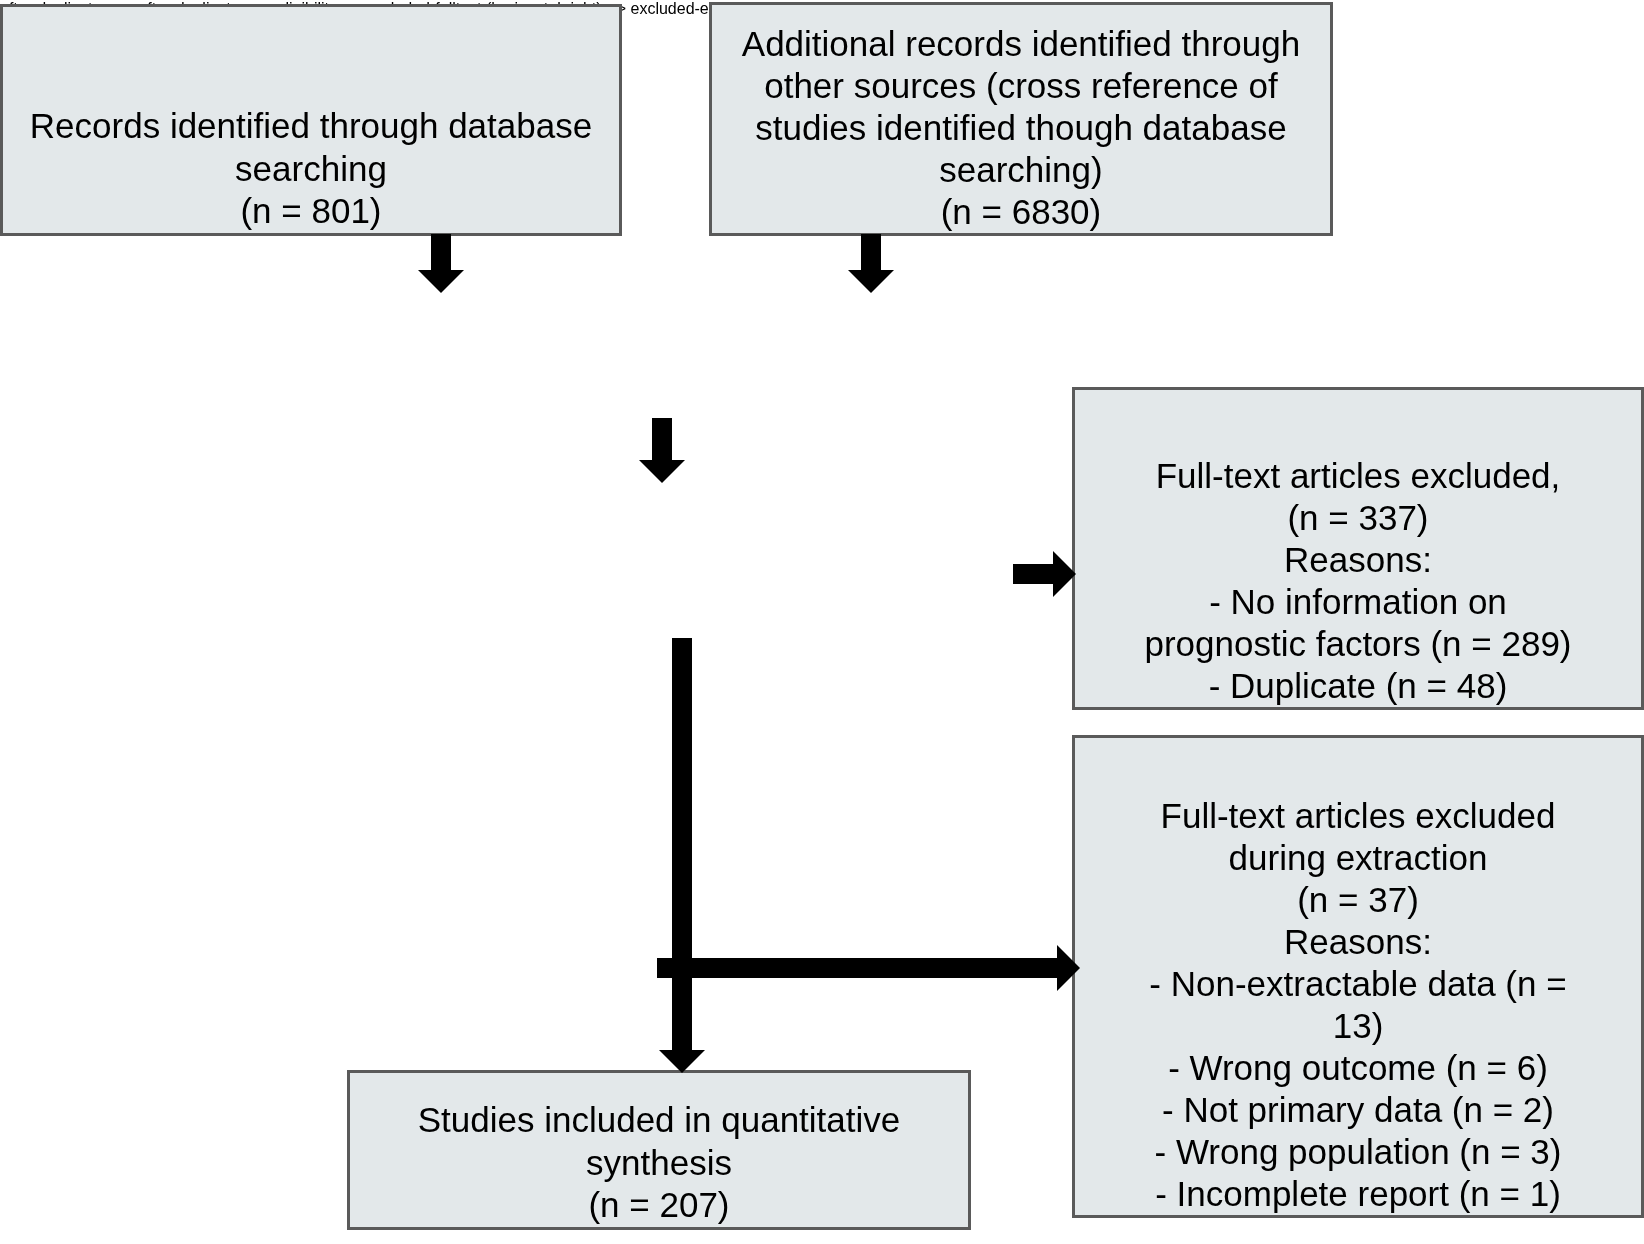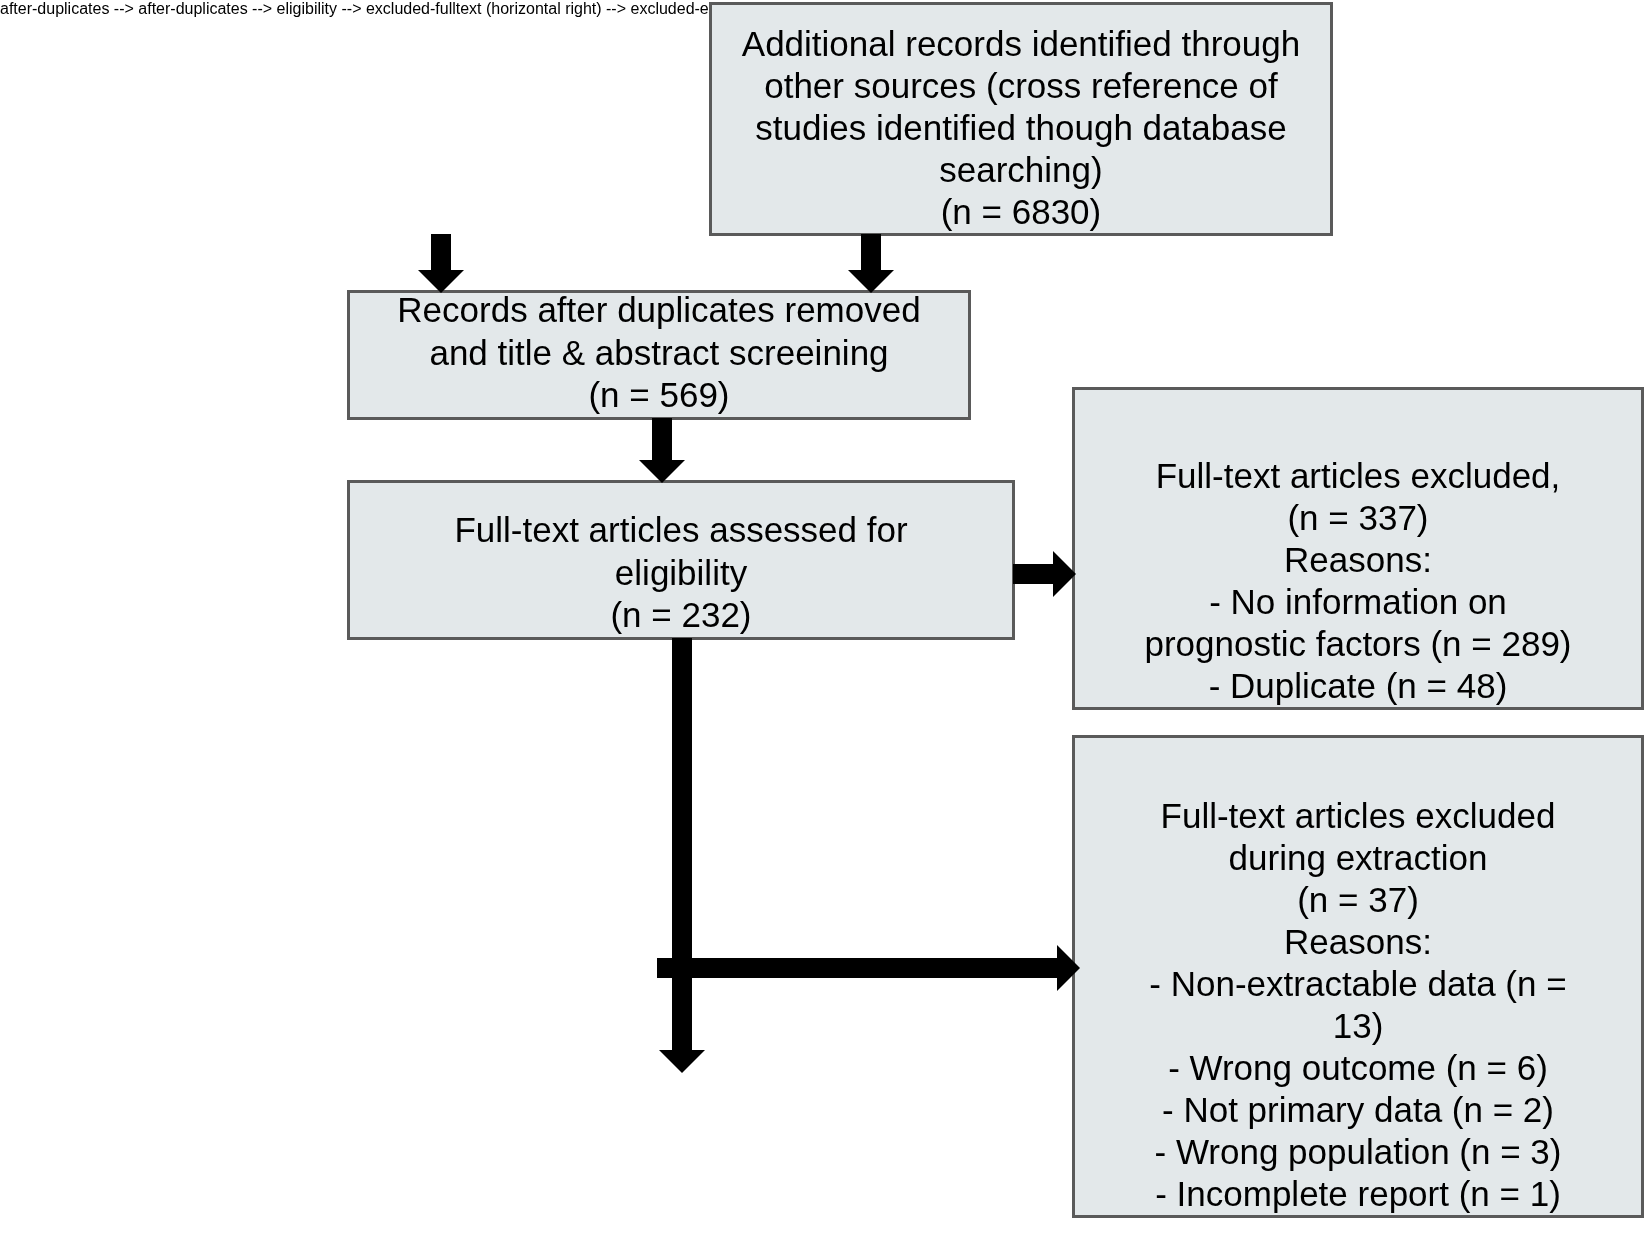--- a/index.html
+++ b/index.html
@@ -42,40 +42,35 @@
     display: block;
     overflow: visible;
   }
 </style>
 </head>
 <body>
 
 <div id="canvas">
 
   
+  <div class="node" style="left:0px; top:4px; width:622px; height:232px;">
+    <div class="node-text">Records identified through database
+searching
+(n = 801)</div>
+  </div>
 
   <div class="node" style="left:709px; top:2px; width:624px; height:234px;">
     <div class="node-text tight">Additional records identified through
 other sources (cross reference of
 studies identified though database
 searching)
 (n = 6830)</div>
   </div>
 
-  <div class="node" style="left:347px; top:290px; width:624px; height:130px;">
-    <div class="node-text">Records after duplicates removed
-and title &amp; abstract screeining
-(n = 569)</div>
-  </div>
 
-  <div class="node" style="left:347px; top:480px; width:668px; height:160px;">
-    <div class="node-text">Full-text articles assessed for
-eligibility
-(n =  232)</div>
-  </div>
 
   <div class="node" style="left:1072px; top:387px; width:572px; height:323px;">
     <div class="node-text tight">Full-text articles excluded,
 (n = 337)
 Reasons:
 - No information on
 prognostic factors (n = 289)
 - Duplicate (n = 48)</div>
   </div>
 
@@ -85,20 +80,25 @@
 (n = 37)
 Reasons:
 - Non-extractable data (n =
 13)
 - Wrong outcome (n = 6)
 - Not primary data (n = 2)
 - Wrong population (n = 3)
 - Incomplete report (n = 1)</div>
   </div>
 
+  <div class="node" style="left:347px; top:1070px; width:624px; height:160px;">
+    <div class="node-text">Studies included in quantitative
+synthesis
+(n =  207)</div>
+  </div>
 
   
 
     after-duplicates --&gt;
   <div class="connector" style="left:416px; top:234px; width:50px; height:60px;">
     <svg width="50" height="60" viewBox="0 0 50 60">
       <path d="M15,0 L35,0 L35,36 L48,36 L25,59 L2,36 L15,36 Z" fill="#000000"></path>
     </svg>
   </div>
 

